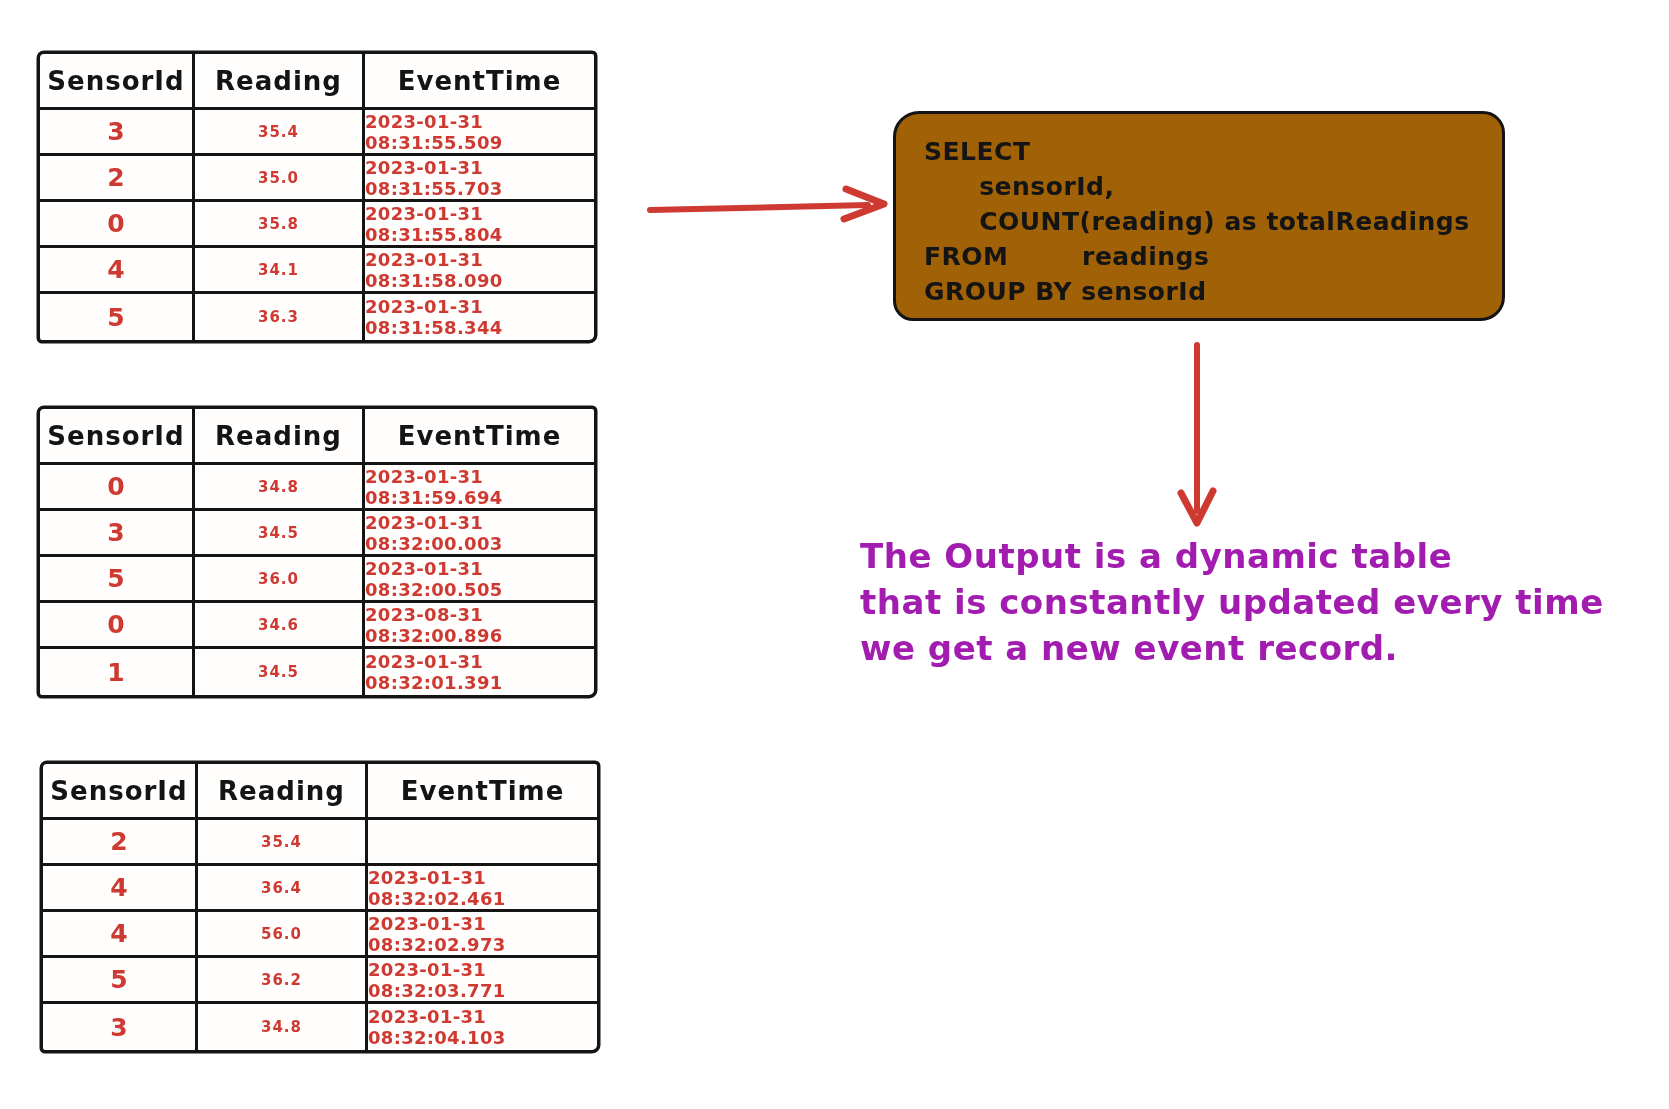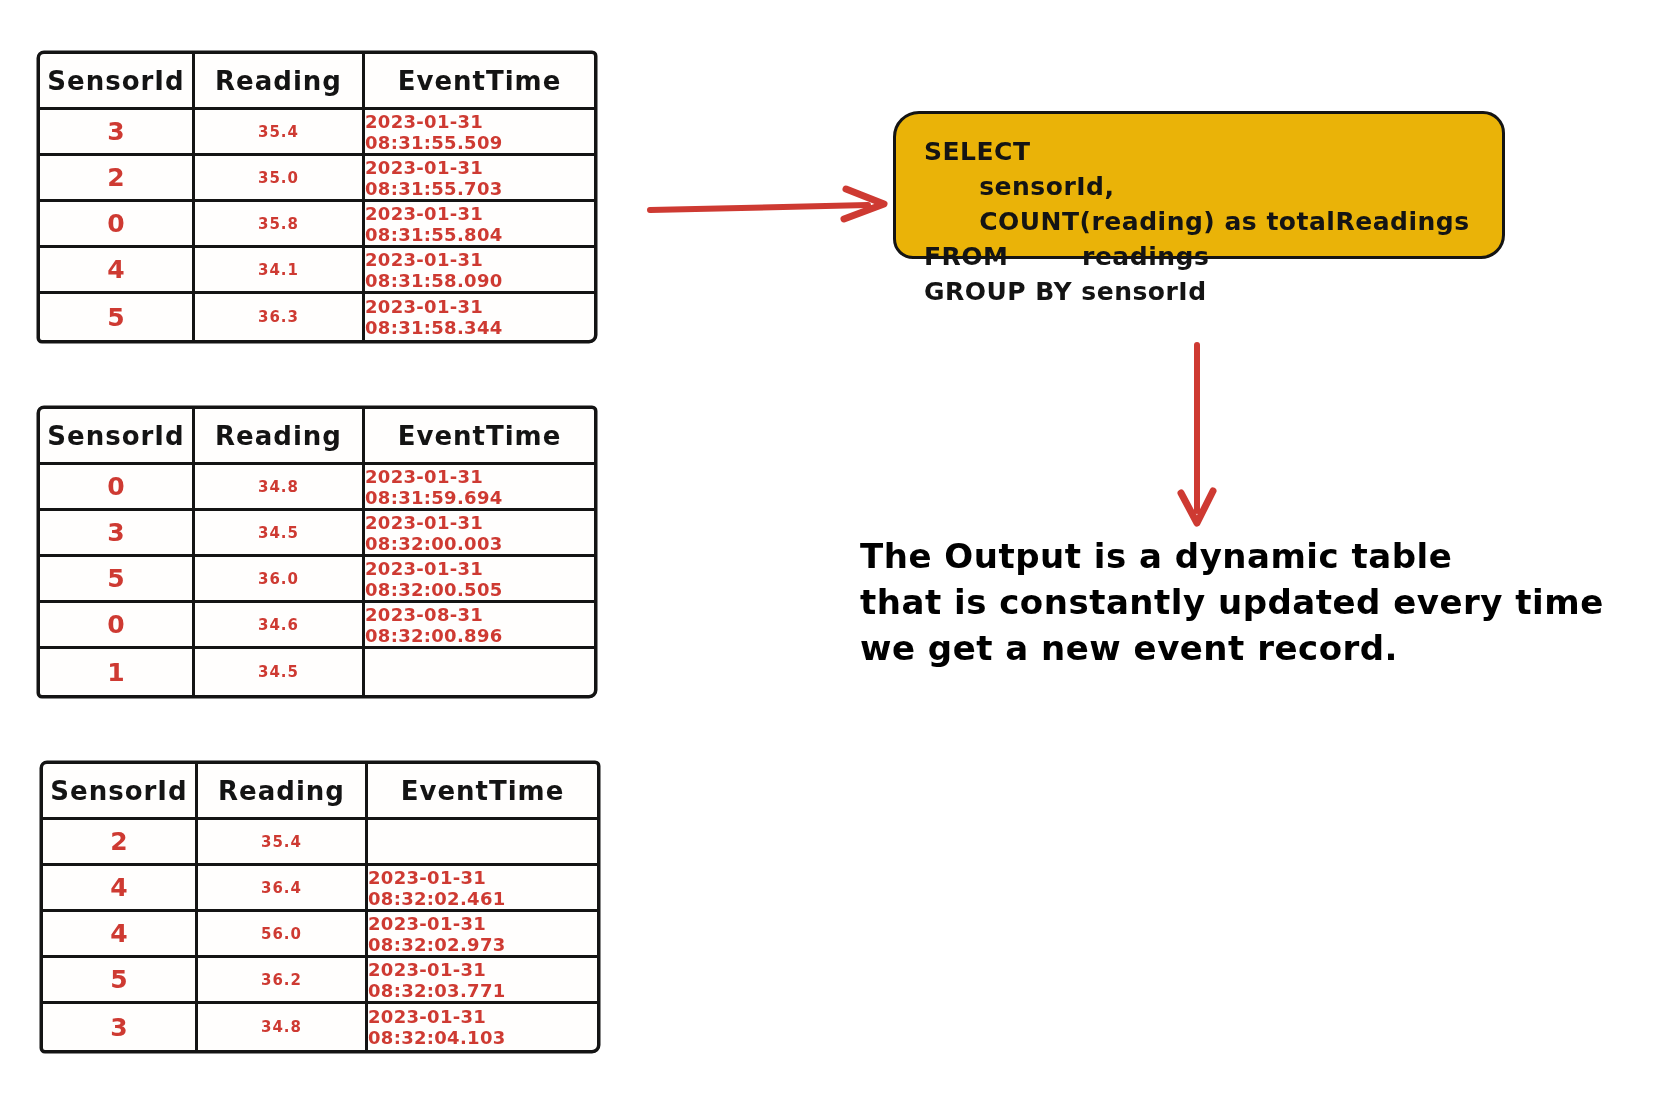--- a/index.html
+++ b/index.html
@@ -44,24 +44,24 @@
   .t-body .c2 { font-size: 18px; letter-spacing: 0.3px; }
 
   #table-0 { left: 37px;  top: 30px; }
   #table-1 { left: 37px;  top: 385px; }
   #table-2 { left: 40px;  top: 740px; }
 
   
   .sql-box {
     position: absolute;
     left: 893px; top: 90px;
-    width: 612px; height: 148px;
+    width: 612px; height: 210px;
     border: 3.5px solid #141414;
     border-radius: 26px 22px 24px 20px;
-    background: #eab308;
+    background: #a16207;
     padding: 20px 12px 0 28px;
   }
   .sql-line {
     white-space: pre;
     font-size: 25px;
     font-weight: 600;
     color: #141414;
     line-height: 35px;
     letter-spacing: 0.5px;
   }
@@ -70,21 +70,21 @@
   .arrows {
     position: absolute; left: 0; top: 0;
     width: 1669px; height: 1109px;
     pointer-events: none;
   }
 
   
   .annotation {
     position: absolute;
     left: 860px; top: 512px;
-    color: #000000;
+    color: #a21caf;
     font-size: 34px;
     font-weight: 600;
     line-height: 46px;
     letter-spacing: 0.5px;
   }
 </style>
 </head>
 <body>
 
 <div class="canvas">
@@ -147,20 +147,21 @@
           <div class="t-cell c2">2023-01-31 08:32:00.505</div>
         </div>
         <div class="t-row">
           <div class="t-cell c0">0</div>
           <div class="t-cell c1">34.6</div>
           <div class="t-cell c2">2023-08-31 08:32:00.896</div>
         </div>
         <div class="t-row">
           <div class="t-cell c0">1</div>
           <div class="t-cell c1">34.5</div>
+          <div class="t-cell c2">2023-01-31 08:32:01.391</div>
         </div>
       </div>
   </div>
 
   <div class="sketch-table" id="table-2">
     <div class="t-row t-head">
       <div class="t-cell c0">SensorId</div>
       <div class="t-cell c1">Reading</div>
       <div class="t-cell c2">EventTime</div>
     </div>

